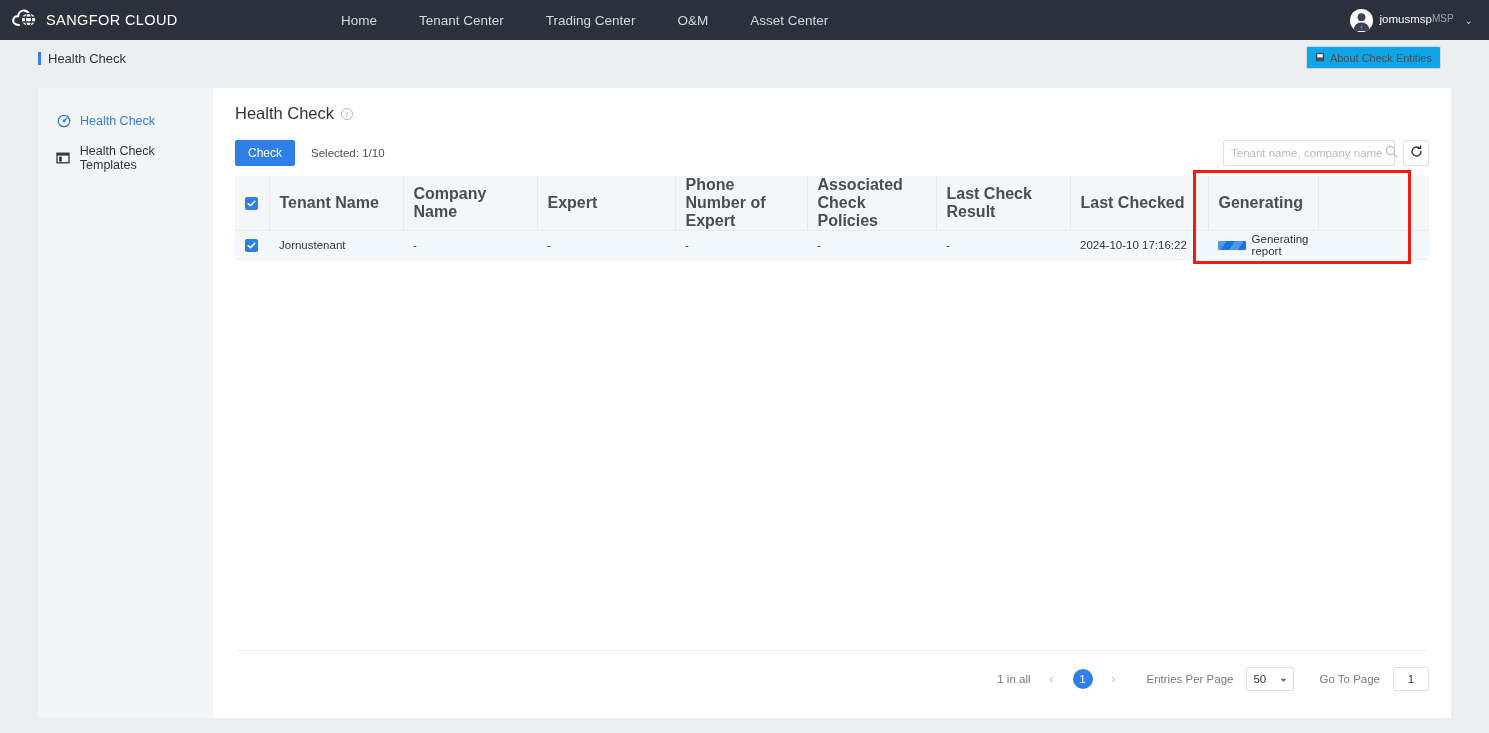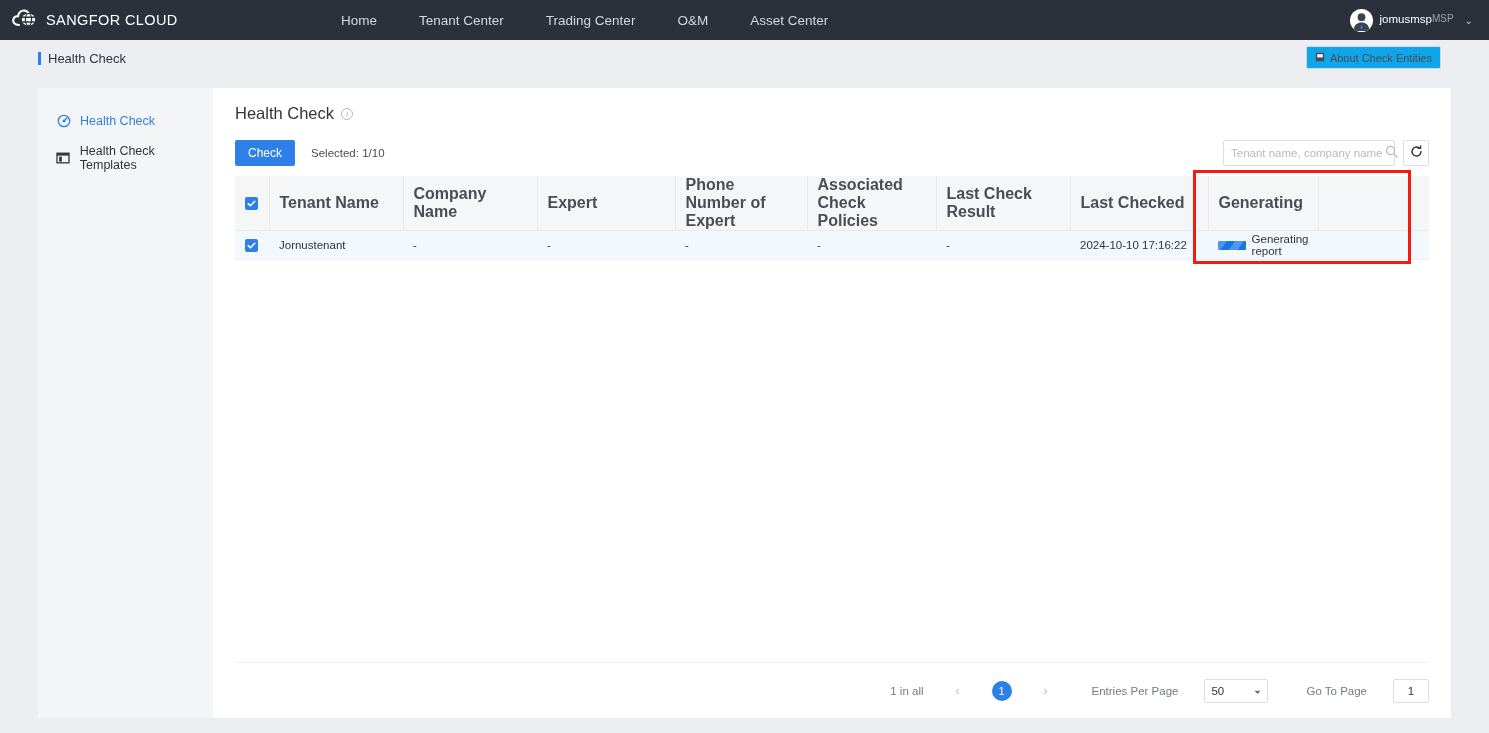--- a/index.html
+++ b/index.html
@@ -127,33 +127,33 @@
   }
   .op-text { font-size: 11.5px; color: #31343b; }
 
   
   .annotation {
     position: absolute; border: 3px solid #f41c10; pointer-events: none; z-index: 20;
   }
 
   
   .pagination {
-    position: absolute; left: 22px; right: 22px; bottom: 0; height: 56px;
+    position: absolute; left: 22px; right: 22px; bottom: 12px; height: 56px;
     border-top: 1px solid #eef0f3;
-    display: flex; align-items: center; justify-content: flex-end; gap: 26px;
+    display: flex; align-items: center; justify-content: flex-end; gap: 13px;
     font-size: 11.5px; color: #757a85;
   }
   .pg-arrow { color: #b7bac2; padding: 0 6px; cursor: pointer; font-size: 12px; }
   .pg-num {
     width: 20px; height: 20px; border-radius: 50%; background: #2f7fe8; color: #fff;
     display: flex; align-items: center; justify-content: center; font-size: 11px; cursor: pointer;
   }
   .pg-label { margin-left: 12px; }
   .pg-select {
-    width: 64px; height: 24px; border: 1px solid #dcdfe6; border-radius: 2px;
+    width: 48px; height: 24px; border: 1px solid #dcdfe6; border-radius: 2px;
     background: #fff; display: flex; align-items: center; justify-content: space-between;
     padding: 0 6px; color: #31343b; cursor: pointer;
   }
   .pg-input {
     width: 36px; height: 24px; border: 1px solid #dcdfe6; border-radius: 2px;
     background: #fff; text-align: center; font-size: 11.5px; color: #31343b;
     font-family: "Liberation Sans", sans-serif; outline: none;
   }
 </style>
 </head>

